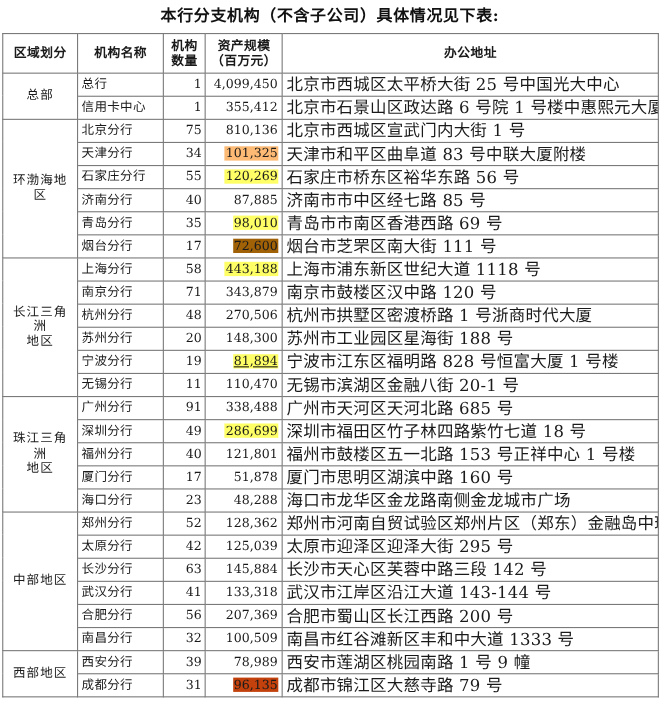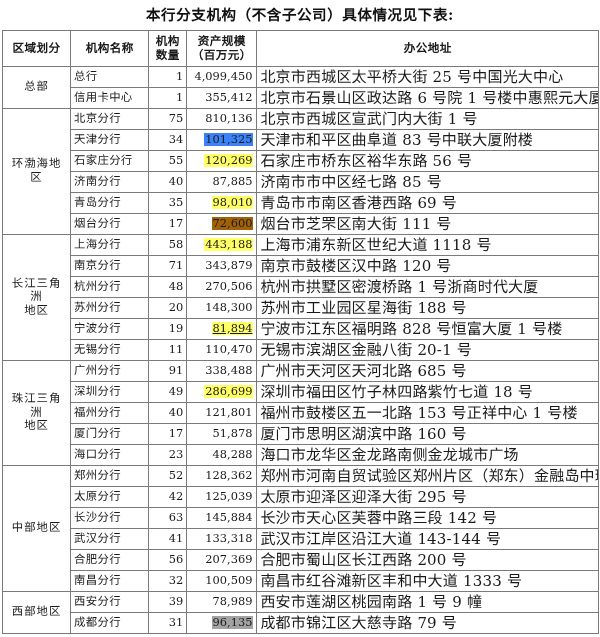--- a/index.html
+++ b/index.html
@@ -160,21 +160,21 @@
             <span class="region-line">环渤海地区</span>
           </td>
           <td class="name">北京分行</td>
           <td class="count">75</td>
           <td class="assets"><span class="hl">810,136</span></td>
           <td class="address">北京市西城区宣武门内大街 1 号</td>
         </tr>
         <tr>
           <td class="name">天津分行</td>
           <td class="count">34</td>
-          <td class="assets"><span class="hl on" style="background: #3b82f6;">101,325</span></td>
+          <td class="assets"><span class="hl on" style="background: #fdba74;">101,325</span></td>
           <td class="address">天津市和平区曲阜道 83 号中联大厦附楼</td>
         </tr>
         <tr>
           <td class="name">石家庄分行</td>
           <td class="count">55</td>
           <td class="assets"><span class="hl on" style="background: rgb(255, 255, 102);">120,269</span></td>
           <td class="address">石家庄市桥东区裕华东路 56 号</td>
         </tr>
         <tr>
           <td class="name">济南分行</td>
@@ -312,19 +312,19 @@
             <span class="region-line">西部地区</span>
           </td>
           <td class="name">西安分行</td>
           <td class="count">39</td>
           <td class="assets"><span class="hl">78,989</span></td>
           <td class="address">西安市莲湖区桃园南路 1 号 9 幢</td>
         </tr>
         <tr>
           <td class="name">成都分行</td>
           <td class="count">31</td>
-          <td class="assets"><span class="hl on" style="background: #a3a3a3;">96,135</span></td>
+          <td class="assets"><span class="hl on" style="background: #c2410c;">96,135</span></td>
           <td class="address">成都市锦江区大慈寺路 79 号</td>
         </tr>
       </tbody>
   </table>
 
 </div>
 
 </body></html>

